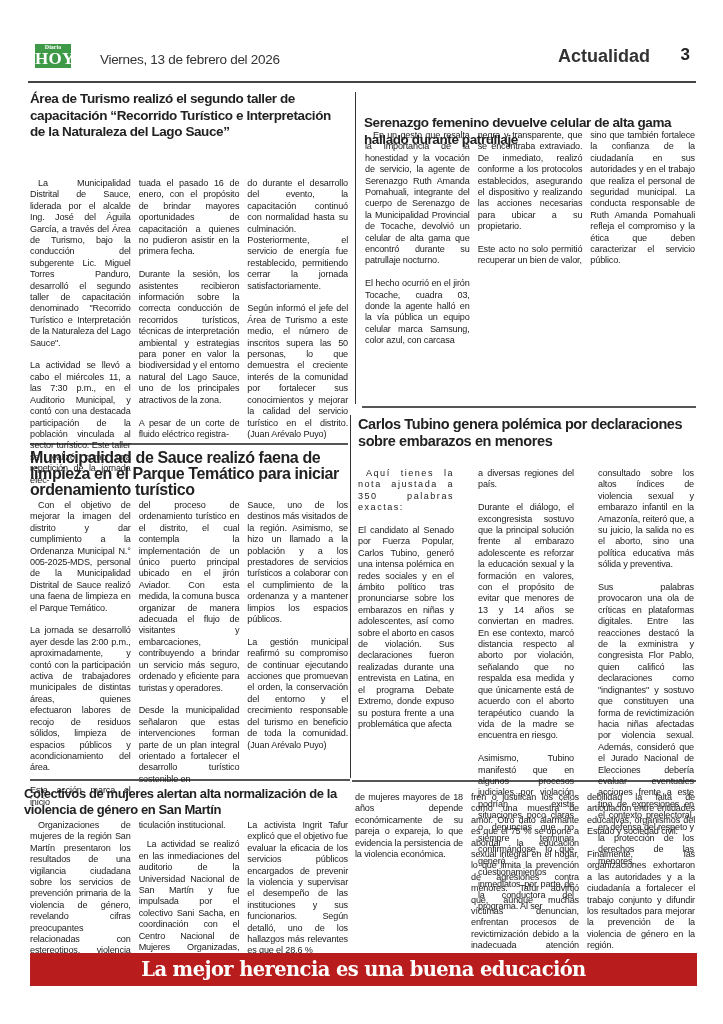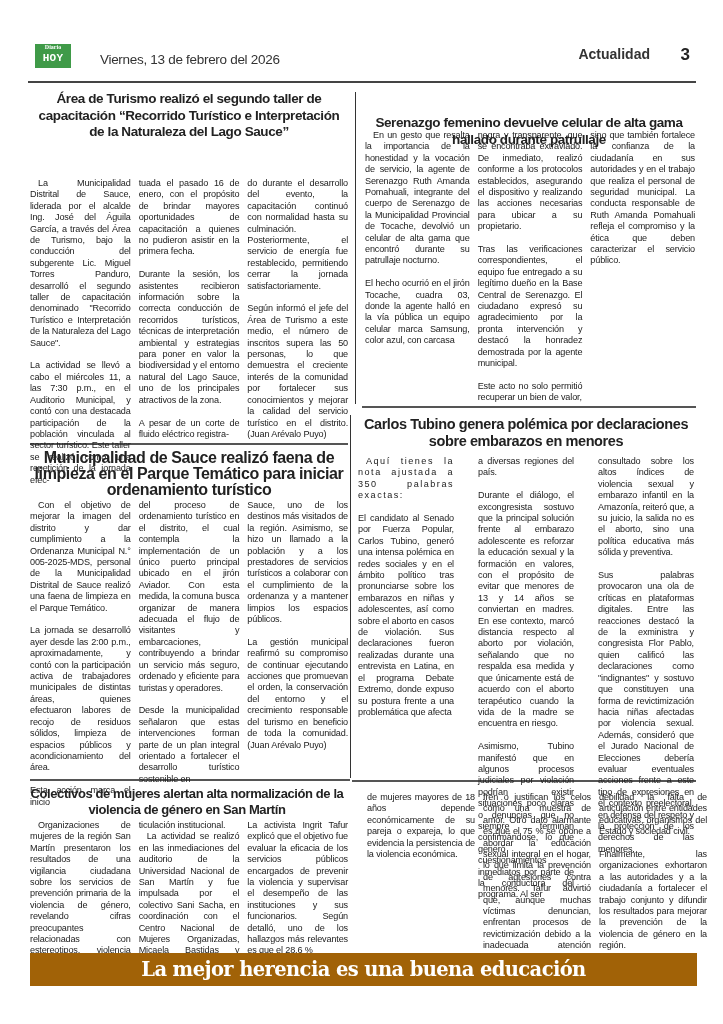--- a/index.html
+++ b/index.html
@@ -2,51 +2,51 @@
 <html><head>
 <meta charset="utf-8">
 <style>
   * { margin: 0; padding: 0; box-sizing: border-box; }
   html, body { width: 723px; height: 1024px; background: #ffffff; overflow: hidden; }
   body { position: relative; font-family: "Liberation Sans", sans-serif; color: #1a1a1a; }
 
   .masthead { position: absolute; left: 28px; top: 40px; width: 668px; height: 30px; }
   .logo { position: absolute; left: 7px; top: 4px; width: 36px; height: 24px; background: #3f9a48; color: #fff; text-align: center; }
   .logo .small { font-family: "Liberation Serif", serif; font-size: 6px; font-weight: bold; line-height: 7px; display: block; }
-  .logo .big { font-family: Liberation Mono, monospace; font-size: 11px; font-weight: bold; line-height: 15px; display: block; letter-spacing: 0.3px; text-align: center; }
+  .logo .big { font-family: Liberation Serif, serif; font-size: 17px; font-weight: bold; line-height: 15px; display: block; letter-spacing: 0.3px; text-align: center; }
   .date { position: absolute; left: 72px; top: 12px; font-size: 13.5px; color: #333; letter-spacing: -0.3px; }
-  .section { position: absolute; right: 46px; top: 6px; font-size: 14px; font-weight: bold; color: #333; }
+  .section { position: absolute; right: 46px; top: 6px; font-size: 18px; font-weight: bold; color: #333; }
   .pagenum { position: absolute; right: 6px; top: 5px; font-size: 17px; font-weight: bold; color: #222; }
   .top-rule { position: absolute; left: 28px; top: 81px; width: 668px; height: 2px; background: #444; }
 
   .vrule { position: absolute; width: 1px; background: #333; }
   .hrule { position: absolute; height: 1.5px; background: #555; }
 
-  .headline { position: absolute; text-align: center; font-weight: bold; color: #222; letter-spacing: -0.4px; }
+  .headline { position: absolute; font-weight: bold; color: #222; letter-spacing: -0.4px; }
   .h-turismo { left: 30px; top: 91px; width: 318px; font-size: 13.5px; line-height: 16.5px; }
   .h-serenazgo { left: 364px; top: 91px; width: 330px; font-size: 13.5px; line-height: 16.5px; margin-top: 24px; }
   .h-sauce { left: 30px; top: 450px; width: 318px; font-size: 16px; line-height: 16px; }
   .h-tubino { left: 358px; top: 416px; width: 336px; font-size: 14.5px; line-height: 17px; }
   .h-colectivos { left: 24px; top: 786px; width: 326px; font-size: 13px; line-height: 15.5px; }
 
   .cols { position: absolute; display: flex; gap: 8px; }
   .col { flex: 1; font-size: 9.1px; line-height: 11.4px; text-align: justify; hyphens: manual; color: #222; letter-spacing: -0.15px; }
   .col p { margin-bottom: 11.4px; }
   .col p:last-child { margin-bottom: 0; }
   .col p.ind { text-indent: 8px; }
-  .col p.nogap { margin-bottom: 0; }
+  .col p.nogap { margin-bottom: 8px; }
 
   .c-turismo { left: 30px; top: 143px; width: 318px; height: 265px; margin-top: 35px; }
   .c-serenazgo { left: 365px; top: 130px; width: 330px; height: 272px; }
   .c-sauce { left: 30px; top: 500px; width: 318px; height: 270px; }
-  .c-tubino { left: 358px; top: 456px; width: 336px; height: 320px; gap: 24px; }
+  .c-tubino { left: 358px; top: 468px; width: 336px; height: 320px; gap: 24px; }
   .c-colectivos-left { left: 30px; top: 820px; width: 318px; height: 130px; }
-  .c-colectivos-right { left: 355px; top: 792px; width: 340px; height: 160px; margin-left: 12px; }
+  .c-colectivos-right { left: 355px; top: 792px; width: 340px; height: 160px; }
 
-  .banner { position: absolute; left: 30px; top: 953px; width: 667px; height: 33px; background: #a16207; color: #fff; display: flex; align-items: center; justify-content: center; font-family: "DejaVu Serif", serif; font-weight: bold; font-size: 19.5px; letter-spacing: -0.6px; }
+  .banner { position: absolute; left: 30px; top: 953px; width: 667px; height: 33px; background: #b91c1c; color: #fff; display: flex; align-items: center; justify-content: center; font-family: "DejaVu Serif", serif; font-weight: bold; font-size: 19.5px; letter-spacing: -0.6px; }
 </style>
 </head>
 <body>
 
 <div class="masthead">
   <div class="logo">
     <span class="small">Diario</span>
     <span class="big">HOY</span>
   </div>
   <div class="date">Viernes, 13 de febrero del 2026</div>
@@ -80,21 +80,20 @@
 </div>
 
 <div class="headline h-serenazgo">Serenazgo femenino devuelve celular de alta gama hallado durante patrullaje</div>
 <div class="cols c-serenazgo">
   <div class="col">
     <p class="ind">En un gesto que resalta la importancia de la honestidad y la vocación de servicio, la agente de Serenazgo Ruth Amanda Pomahuali, integrante del cuerpo de Serenazgo de la Municipalidad Provincial de Tocache, devolvió un celular de alta gama que encontró durante su patrullaje nocturno.</p>
     <p>El hecho ocurrió en el jirón Tocache, cuadra 03, donde la agente halló en la vía pública un equipo celular marca Samsung, color azul, con carcasa</p>
   </div>
   <div class="col">
     <p>negra y transparente, que se encontraba extraviado. De inmediato, realizó conforme a los protocolos establecidos, asegurando el dispositivo y realizando las acciones necesarias para ubicar a su propietario.</p>
-    <p>Tras las verificaciones correspondientes, el equipo fue entregado a su legítimo dueño en la Base Central de Serenazgo. El ciudadano expresó su agradecimiento por la pronta intervención y destacó la honradez demostrada por la agente municipal.</p>
     <p>Este acto no solo permitió recuperar un bien de valor,</p>
   </div>
   <div class="col">
     <p>sino que también fortalece la confianza de la ciudadanía en sus autoridades y en el trabajo que realiza el personal de seguridad municipal. La conducta responsable de Ruth Amanda Pomahuali refleja el compromiso y la ética que deben caracterizar el servicio público.</p>
   </div>
 </div>
 
 <div class="headline h-sauce">Municipalidad de Sauce realizó faena de limpieza en el Parque Temático para iniciar ordenamiento turístico</div>
 <div class="cols c-sauce">
   <div class="col">

